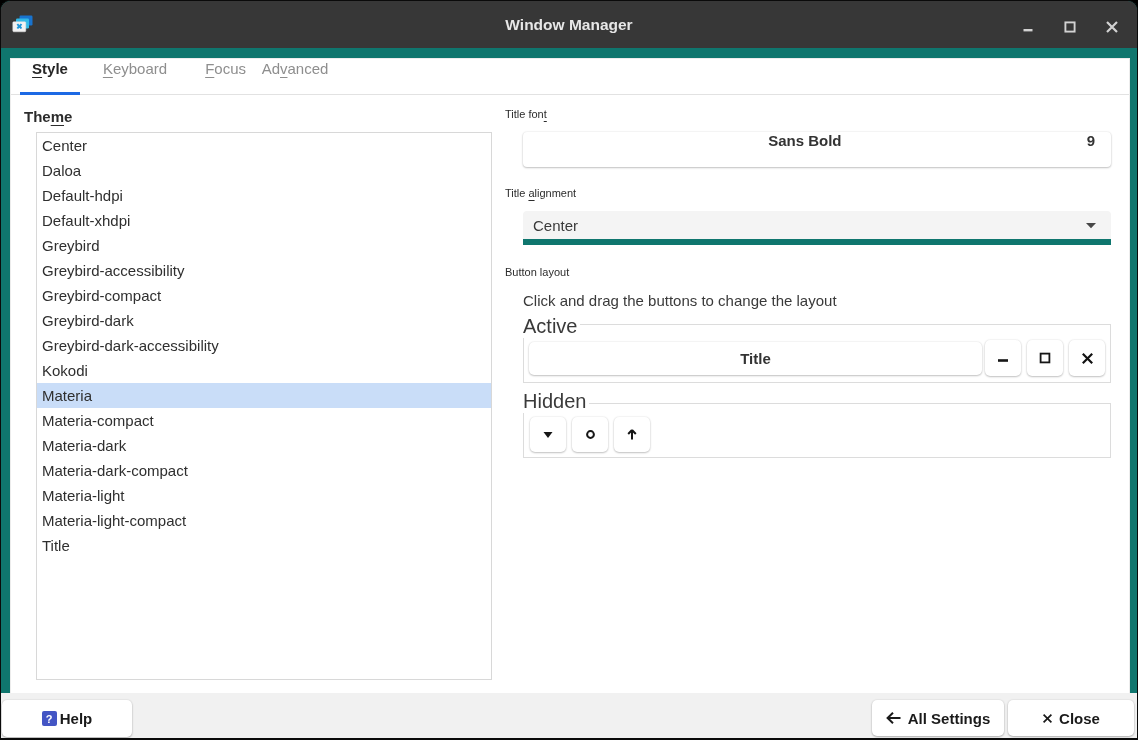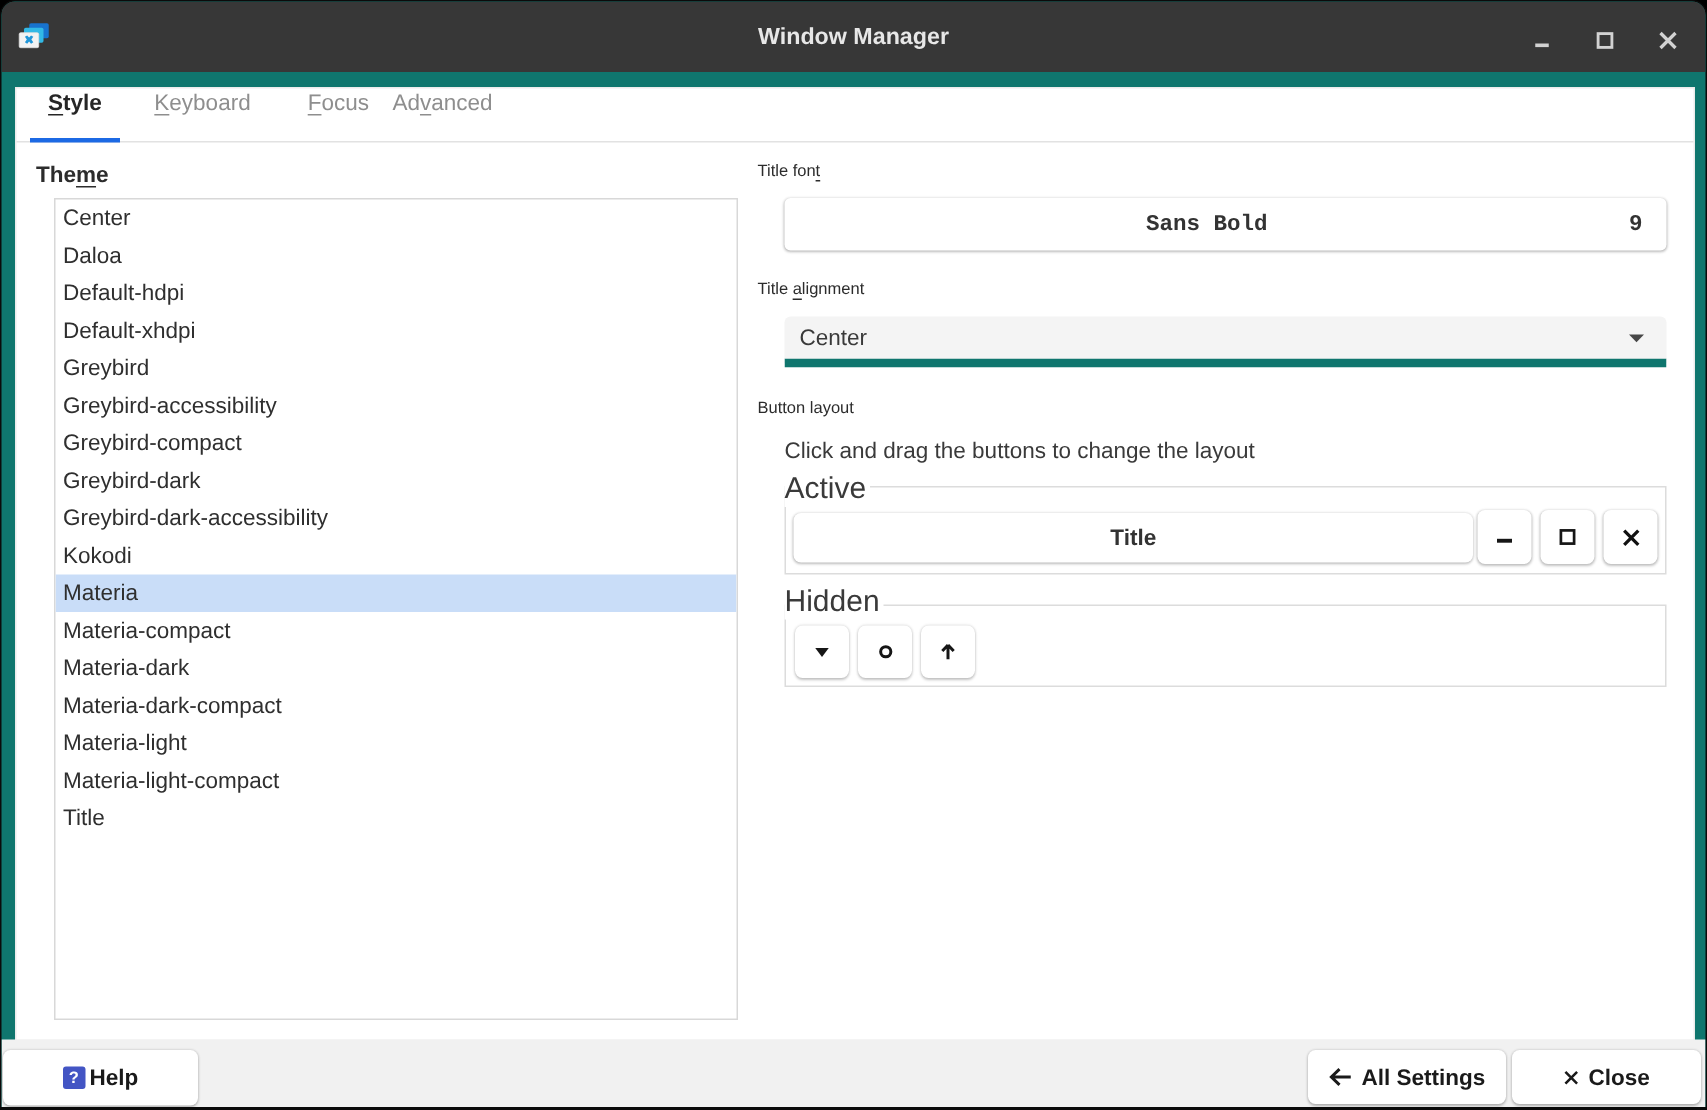--- a/index.html
+++ b/index.html
@@ -57,21 +57,21 @@
   
   .r-label { position:absolute; font-size:11px; font-weight:normal; color:#2c2c2c; }
   .lbl-title-font { left:494px; top:49px; }
   .lbl-title-alignment { left:494px; top:128px; }
   .lbl-button-layout { left:494px; top:207px; }
 
   .font-button {
     position:absolute; left:512px; top:73px; width:588px; height:35px;
     background:#fff; border-radius:4px;
     box-shadow:0 0 2px rgba(0,0,0,.12), 0 1px 2px rgba(0,0,0,.22);
-    display:flex; align-items:center;font-family:Liberation Mono, monospace;
+    display:flex; align-items:flex-start;
   }
   .font-name { flex:1; text-align:center; font-size:15px; font-weight:bold; color:#333; }
   .font-size { padding-right:16px; font-size:15px; font-weight:bold; color:#333; }
 
   .combo {
     position:absolute; left:512px; top:152px; width:588px; height:34px;
     background:#f4f4f4; border-radius:4px 4px 0 0;
     border-bottom:6px solid #0f766e;
     display:flex; align-items:center;
   }

